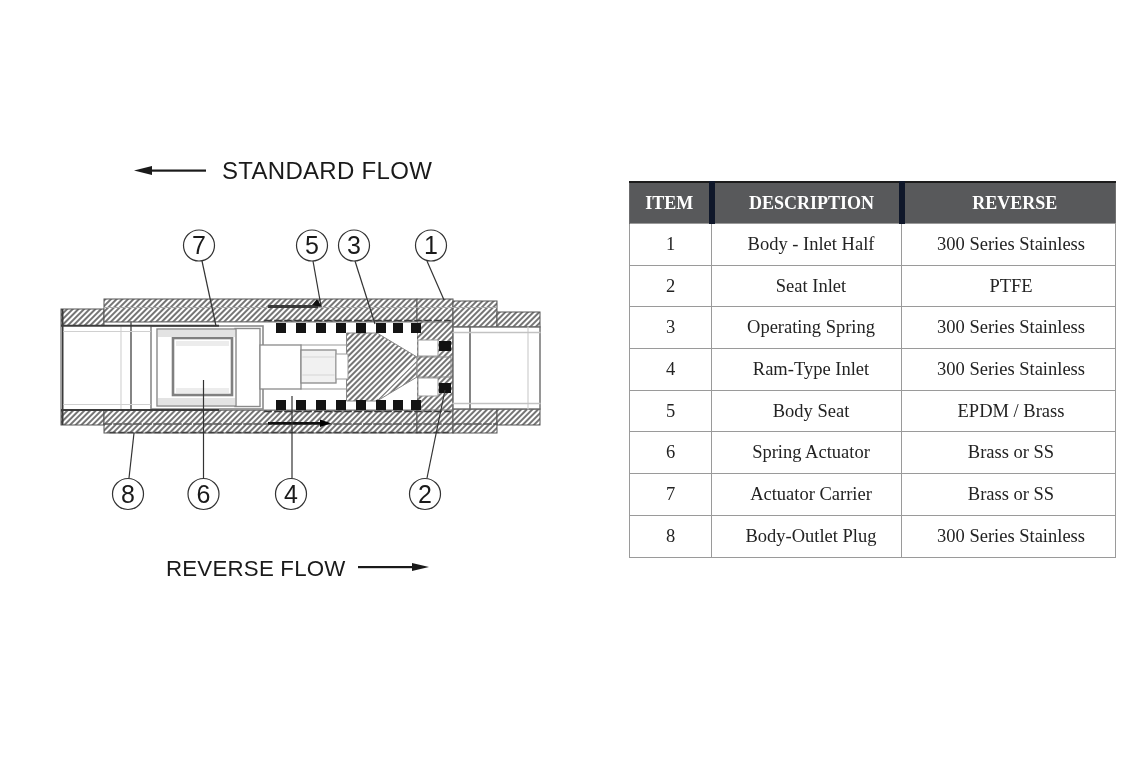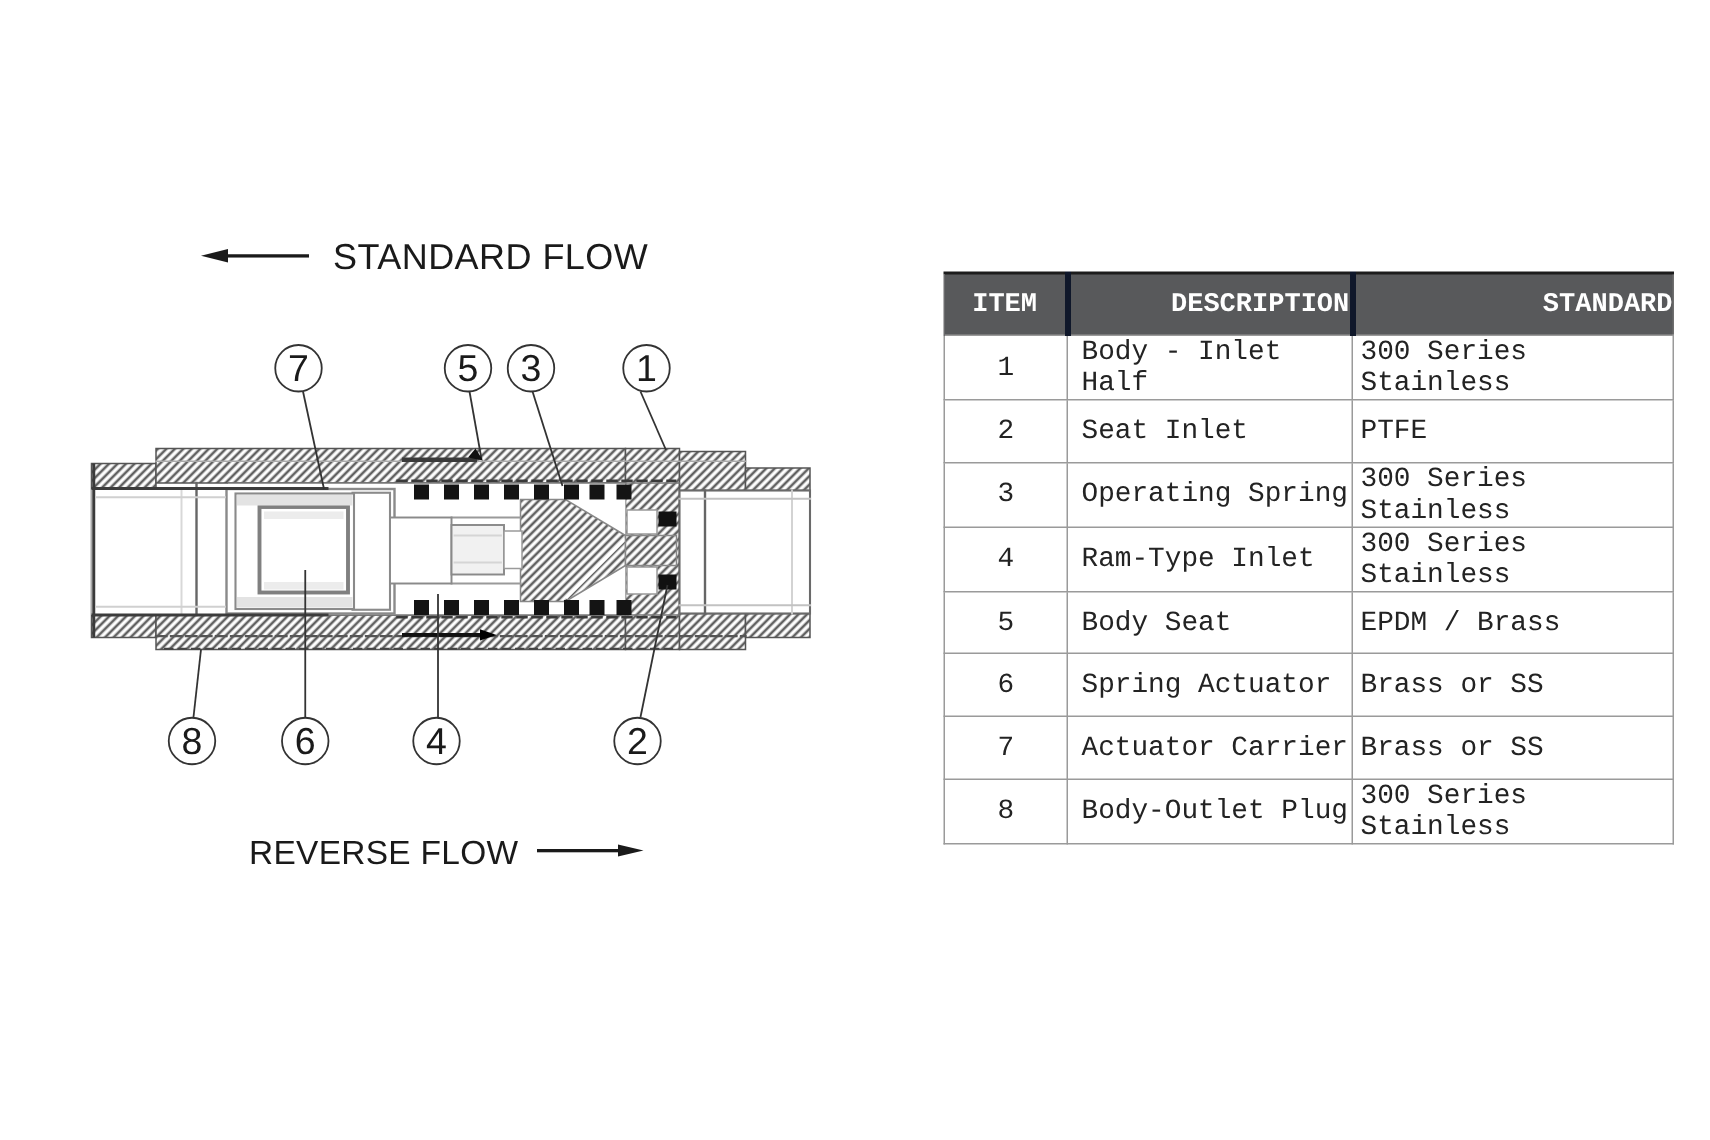--- a/index.html
+++ b/index.html
@@ -1,23 +1,23 @@
 <!DOCTYPE html>
 <html><head>
 <meta charset="utf-8">
 <style>
   html,body{margin:0;padding:0;background:#ffffff;width:1140px;height:760px;overflow:hidden;}
   body{font-family:"Liberation Sans", sans-serif;position:relative;}
   #diagram{position:absolute;left:0;top:0;}
   table.parts{position:absolute;left:629px;top:181px;border-collapse:collapse;table-layout:fixed;
-    font-family:Liberation Mono, monospace;font-size:18.5px;color:#232323;}
+    font-family:Liberation Serif, serif;font-size:18.5px;color:#232323;}
   table.parts th{background:#58595b;color:#ffffff;font-weight:bold;font-size:18px;
-    text-align:right;height:40px;padding:0 0 0 10px;border-left:4px solid #0f172a;}
+    text-align:center;height:40px;padding:0 0 0 10px;border-left:6px solid #0f172a;}
   table.parts th.c1{text-align:center;padding:0;border-left:1px solid #6b6b6d;}
-  table.parts td{height:40.7px;border:1px solid #9a9a9a;padding:0 0 0 9px;background:#fff;}
+  table.parts td{height:40.7px;border:1px solid #9a9a9a;padding:0 0 0 9px;background:#fff;text-align:center;}
   table.parts td.mat{padding-left:5px;}
   table.parts td.c1{text-align:center;padding:0;}
   table.parts{border:1px solid #6e6e6e;border-top:2px solid #1c1c1c;}
 </style>
 </head>
 <body>
 <svg id="diagram" width="620" height="760" viewBox="0 0 620 760">
 <defs>
   <pattern id="hat" width="4" height="4" patternUnits="userSpaceOnUse" patternTransform="rotate(45)">
     <rect width="4" height="4" fill="#ffffff"></rect>
@@ -160,21 +160,21 @@
 <table class="parts">
   <colgroup>
       <col style="width:82px">
       <col style="width:190px">
       <col style="width:214px">
     </colgroup>
   <tbody>
       <tr>
         <th class="c1">ITEM</th>
         <th>DESCRIPTION</th>
-        <th>STANDARD</th>
+        <th>REVERSE</th>
       </tr>
   <tr>
         <td class="c1">1</td>
         <td>Body - Inlet Half</td>
         <td class="mat">300 Series Stainless</td>
       </tr>
   <tr>
         <td class="c1">2</td>
         <td>Seat Inlet</td>
         <td class="mat">PTFE</td>

